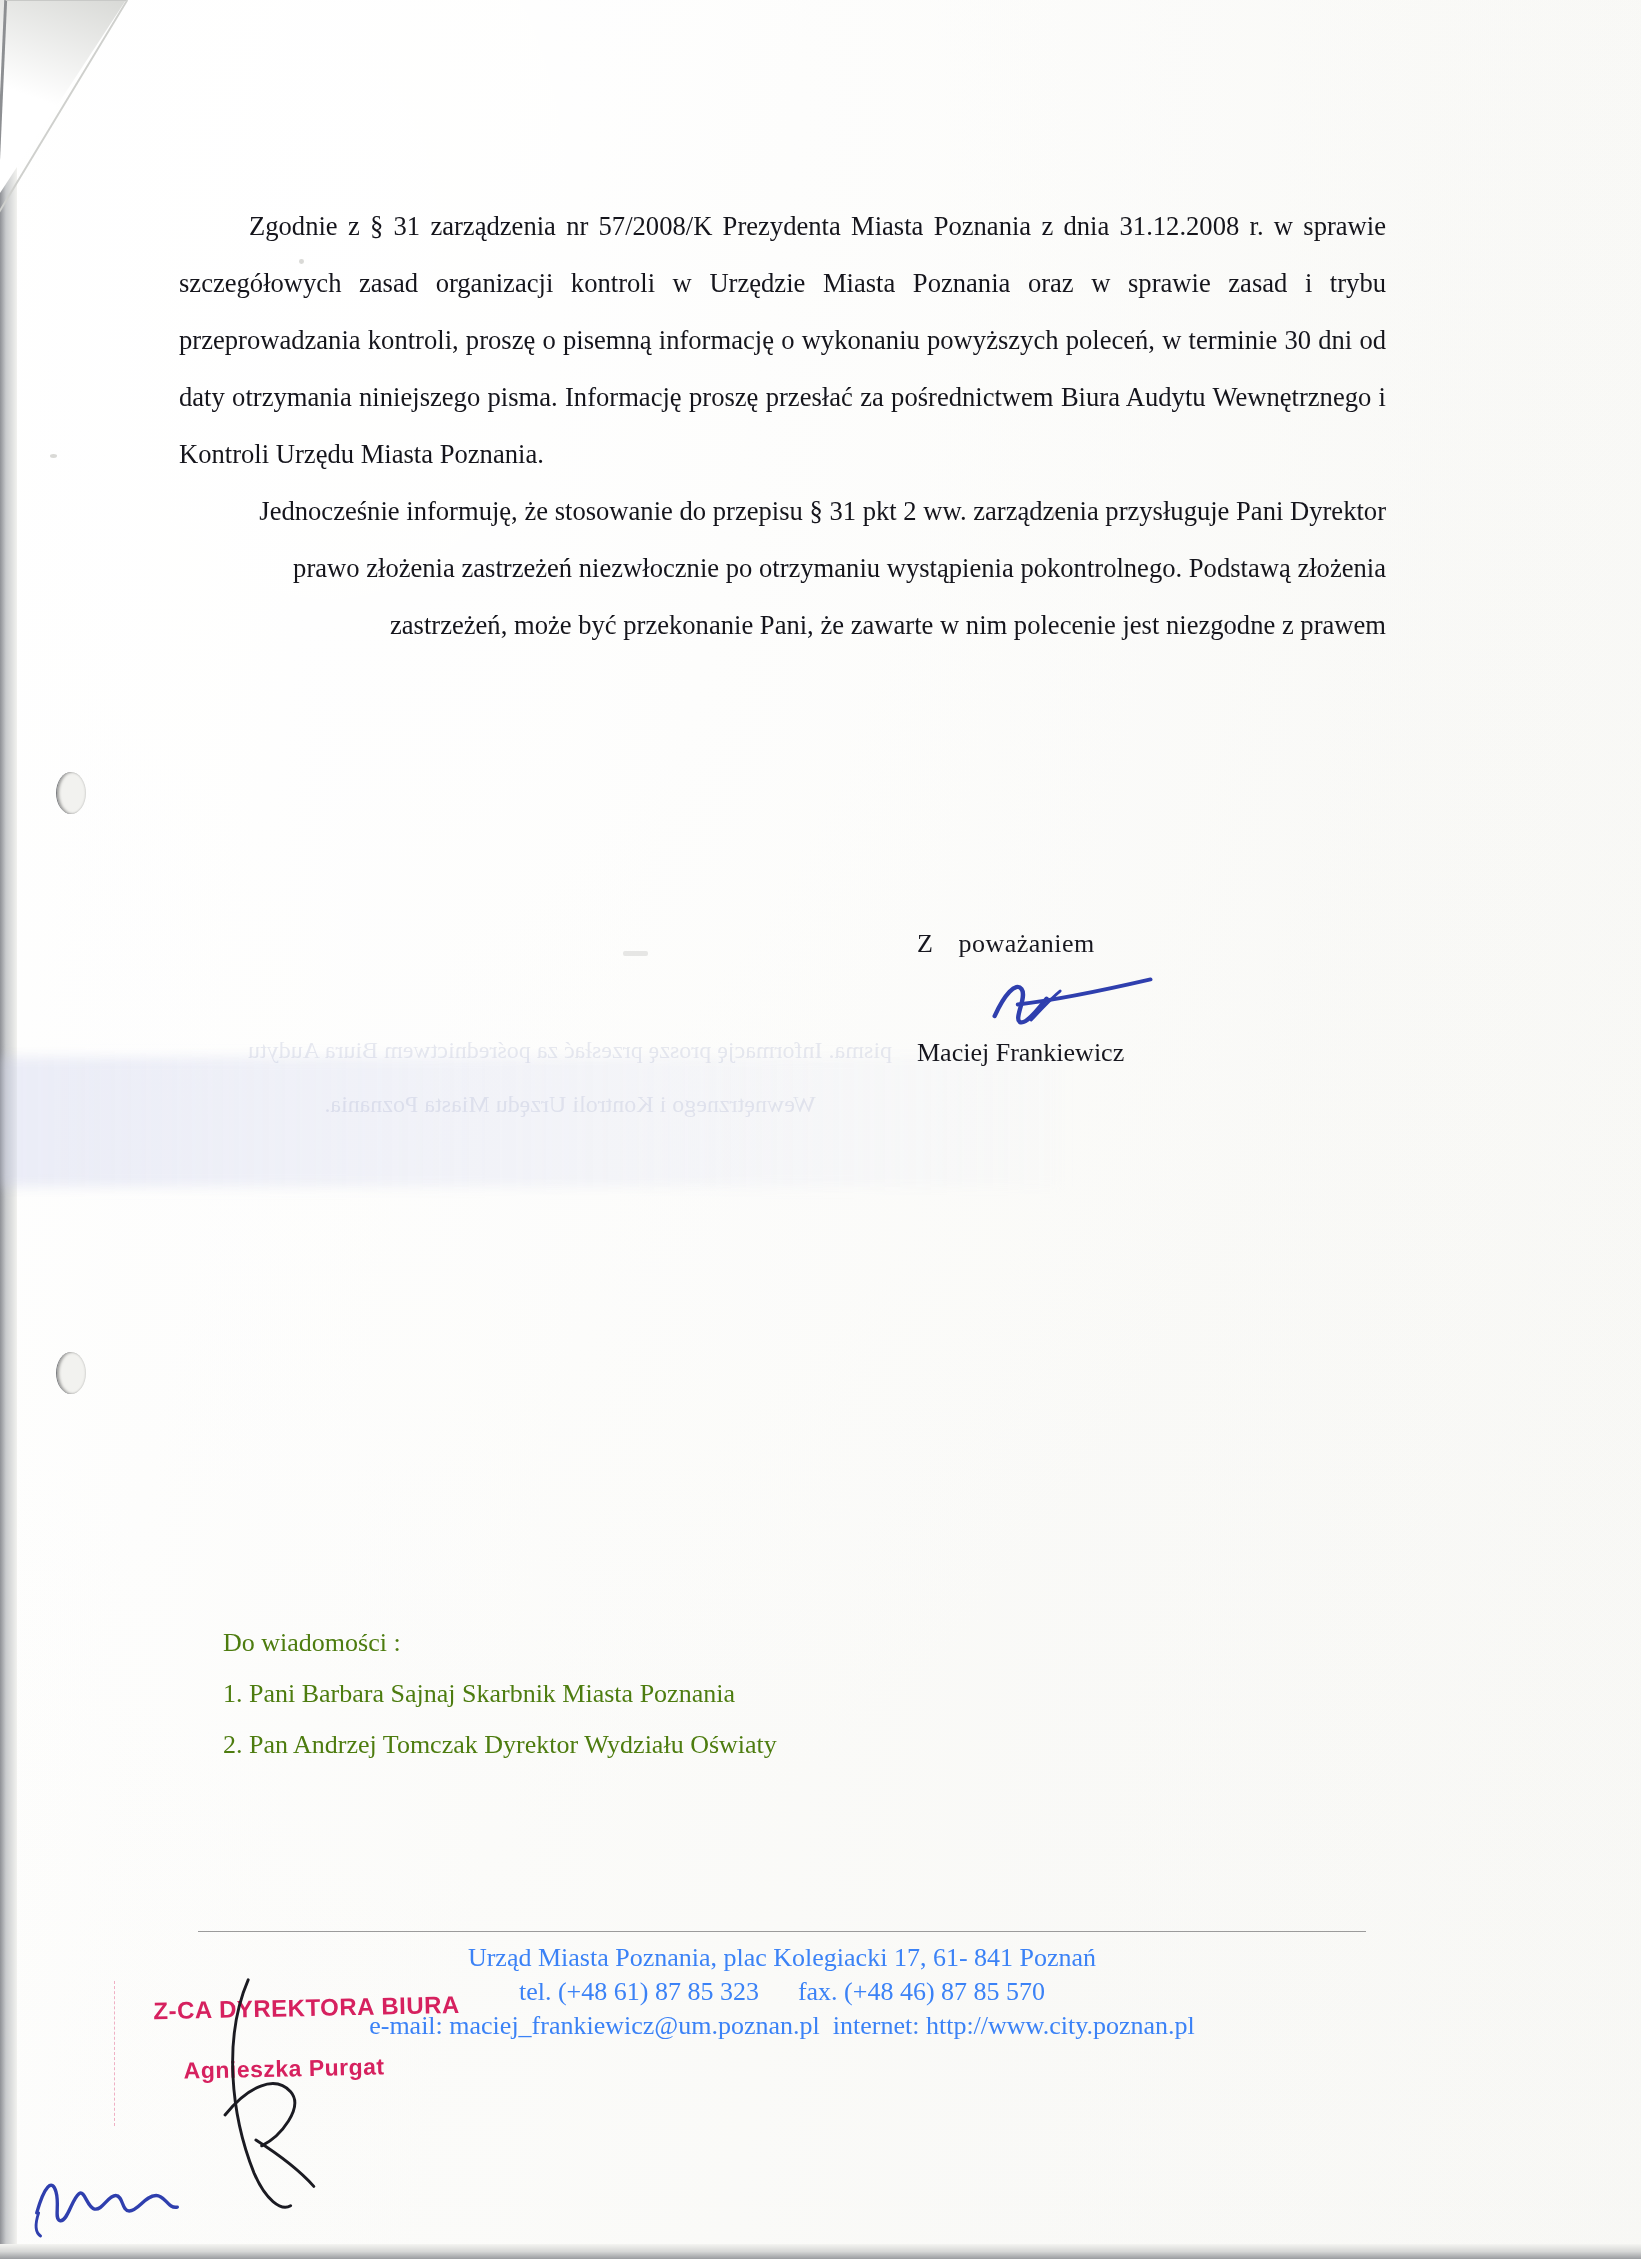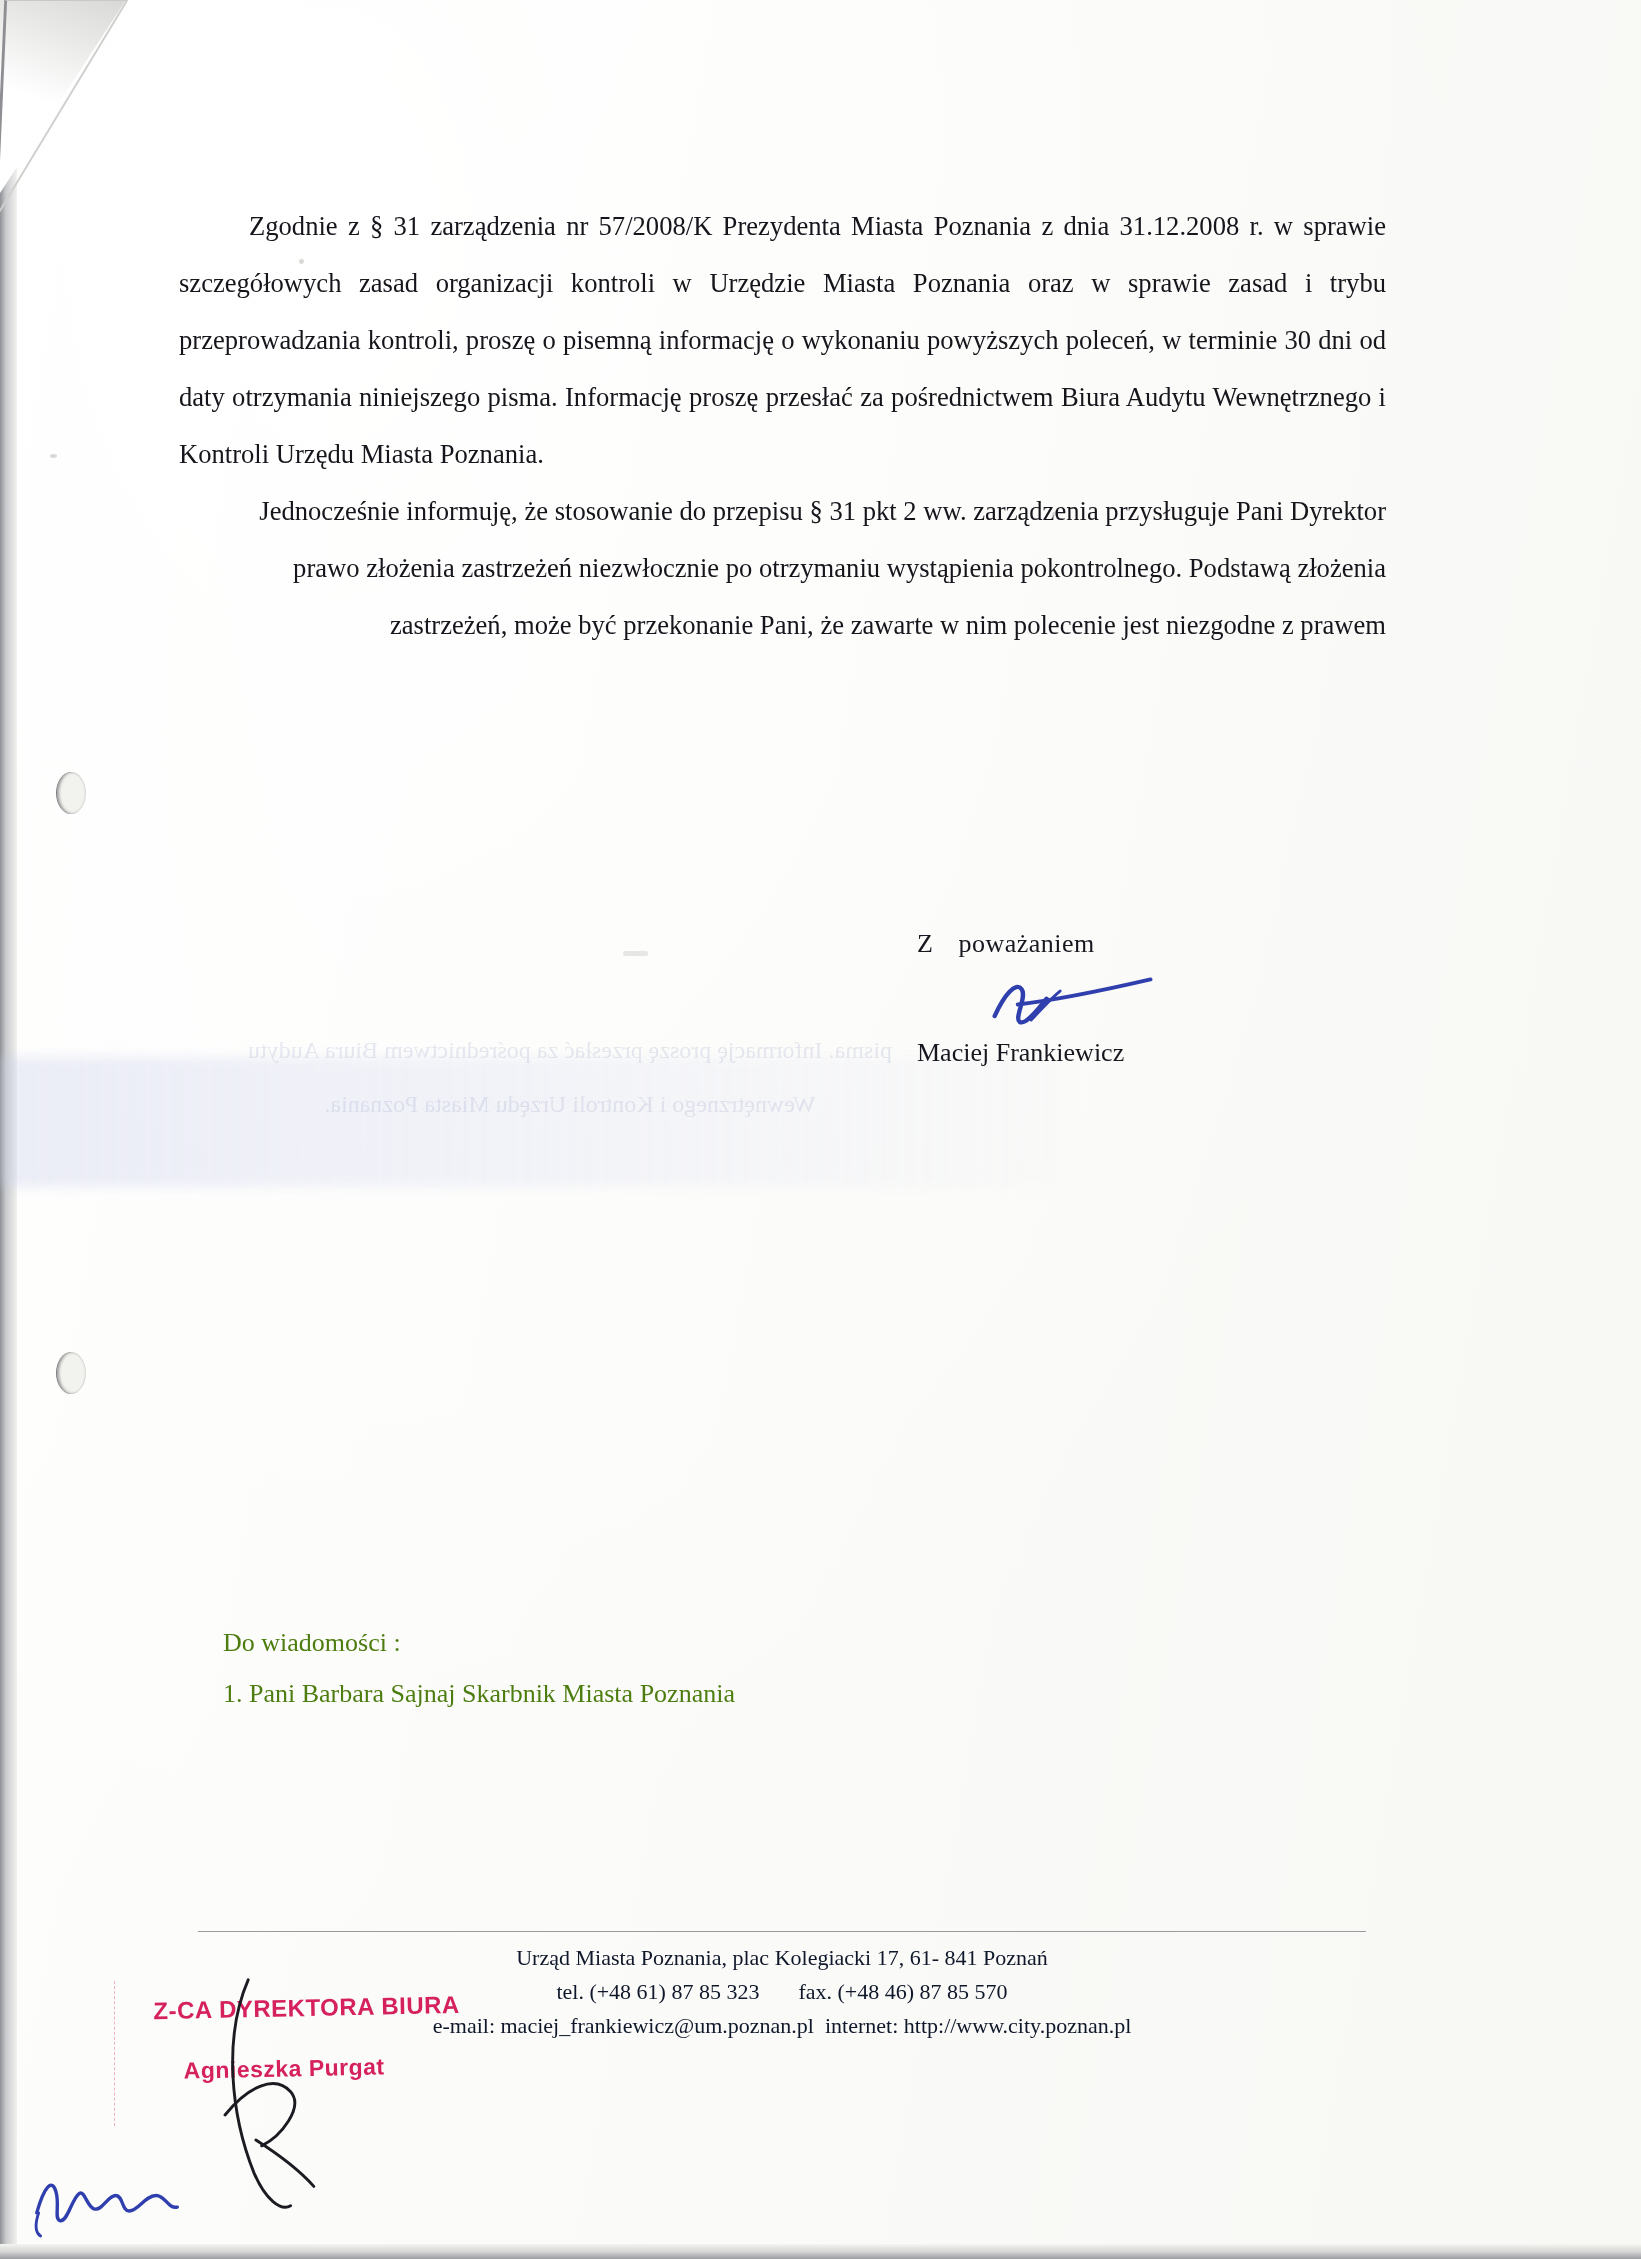--- a/index.html
+++ b/index.html
@@ -150,23 +150,23 @@
     width: 1168px;
     height: 1px;
     background: #9b9b9b;
   }
   .footer {
     position: absolute;
     left: 198px;
     top: 1941px;
     width: 1168px;
     text-align: center;
-    font-size: 22px;
+    font-size: 26px;
     line-height: 34px;
-    color: #0f172a;
+    color: #3b82f6;
   }
   .footer .gap { display: inline-block; width: 39px; }
 
   
   .stamp {
     position: absolute;
     left: 154px;
     top: 1994px;
     color: #d6215f;
     font-family: "Liberation Sans", sans-serif;
@@ -248,20 +248,21 @@
     <path d="M20 52 C30 30, 42 16, 48 24 C54 32, 40 54, 46 58 C52 62, 66 44, 74 34" stroke="#2f3fae" stroke-width="4.5" fill="none" stroke-linecap="round"></path>
     <path d="M44 40 C80 36, 130 26, 182 14" stroke="#2f3fae" stroke-width="4" fill="none" stroke-linecap="round"></path>
     <path d="M58 56 C70 44, 78 34, 88 26" stroke="#2f3fae" stroke-width="3" fill="none" stroke-linecap="round"></path>
   </svg>
 
   <div class="signature-name">Maciej Frankiewicz</div>
 
   <div class="cc-block">
     <div>Do  wiadomości :</div>
     <div>1. Pani Barbara Sajnaj Skarbnik Miasta Poznania</div>
+    <div>2. Pan Andrzej Tomczak Dyrektor Wydziału Oświaty</div>
   </div>
 
   <div class="footer-rule"></div>
   <div class="footer">
     <div>Urząd Miasta Poznania, plac Kolegiacki 17, 61- 841 Poznań</div>
     <div>
       <span>tel. (+48 61) 87 85 323</span><span class="gap"></span><span>fax. (+48 46) 87 85 570</span>
     </div>
     <div>
       <span>e-mail: maciej_frankiewicz@um.poznan.pl</span>&nbsp;&nbsp;<span>internet: http://www.city.poznan.pl</span>

